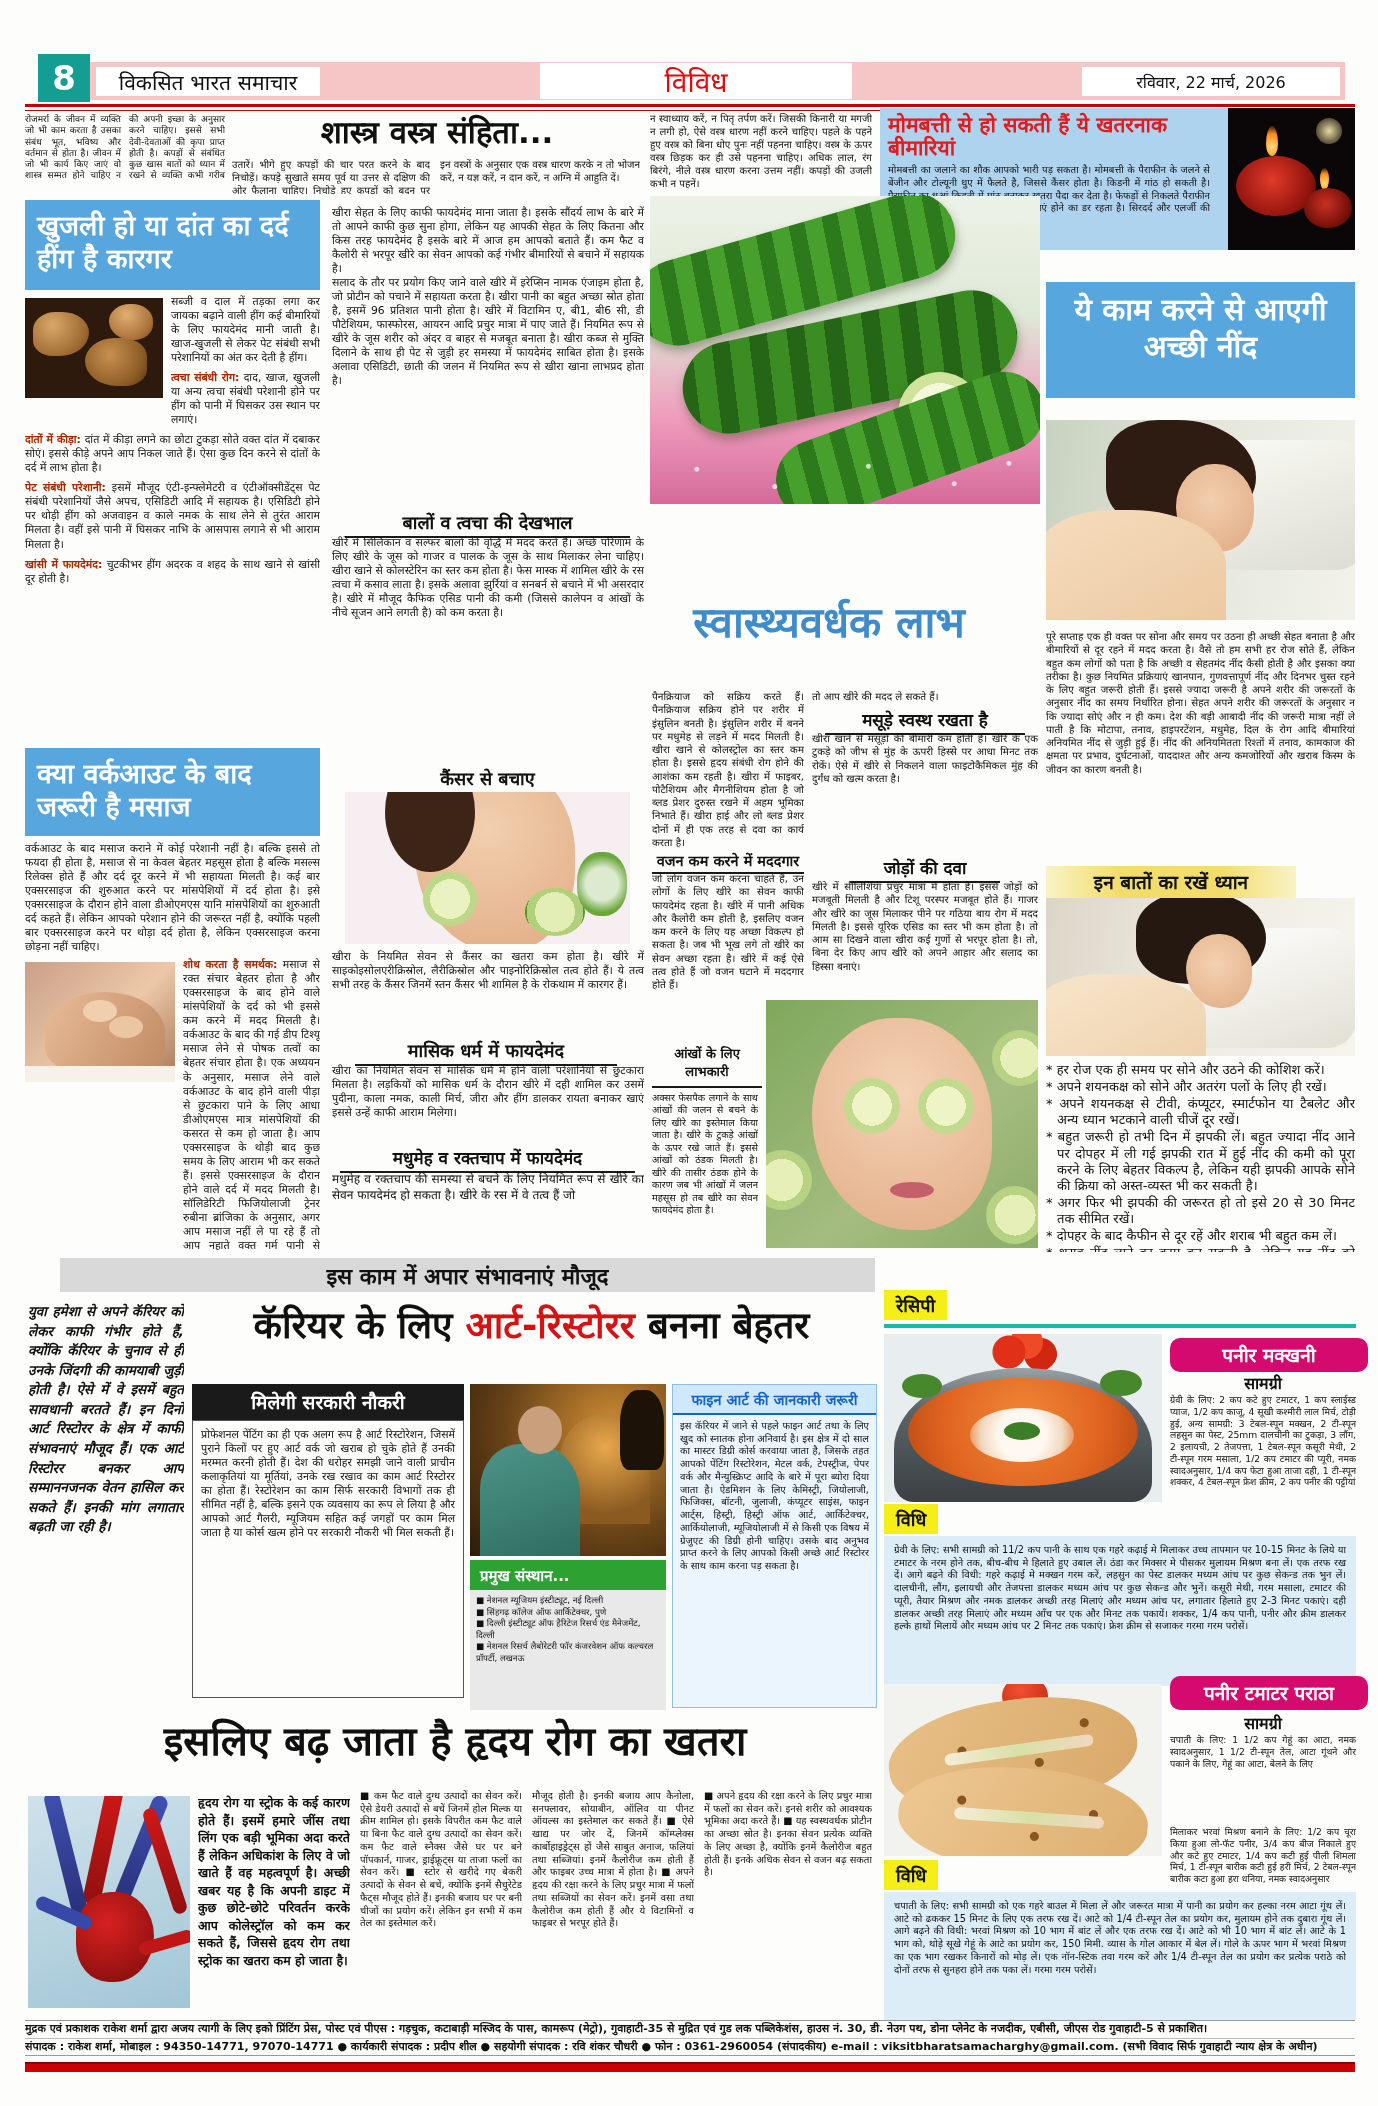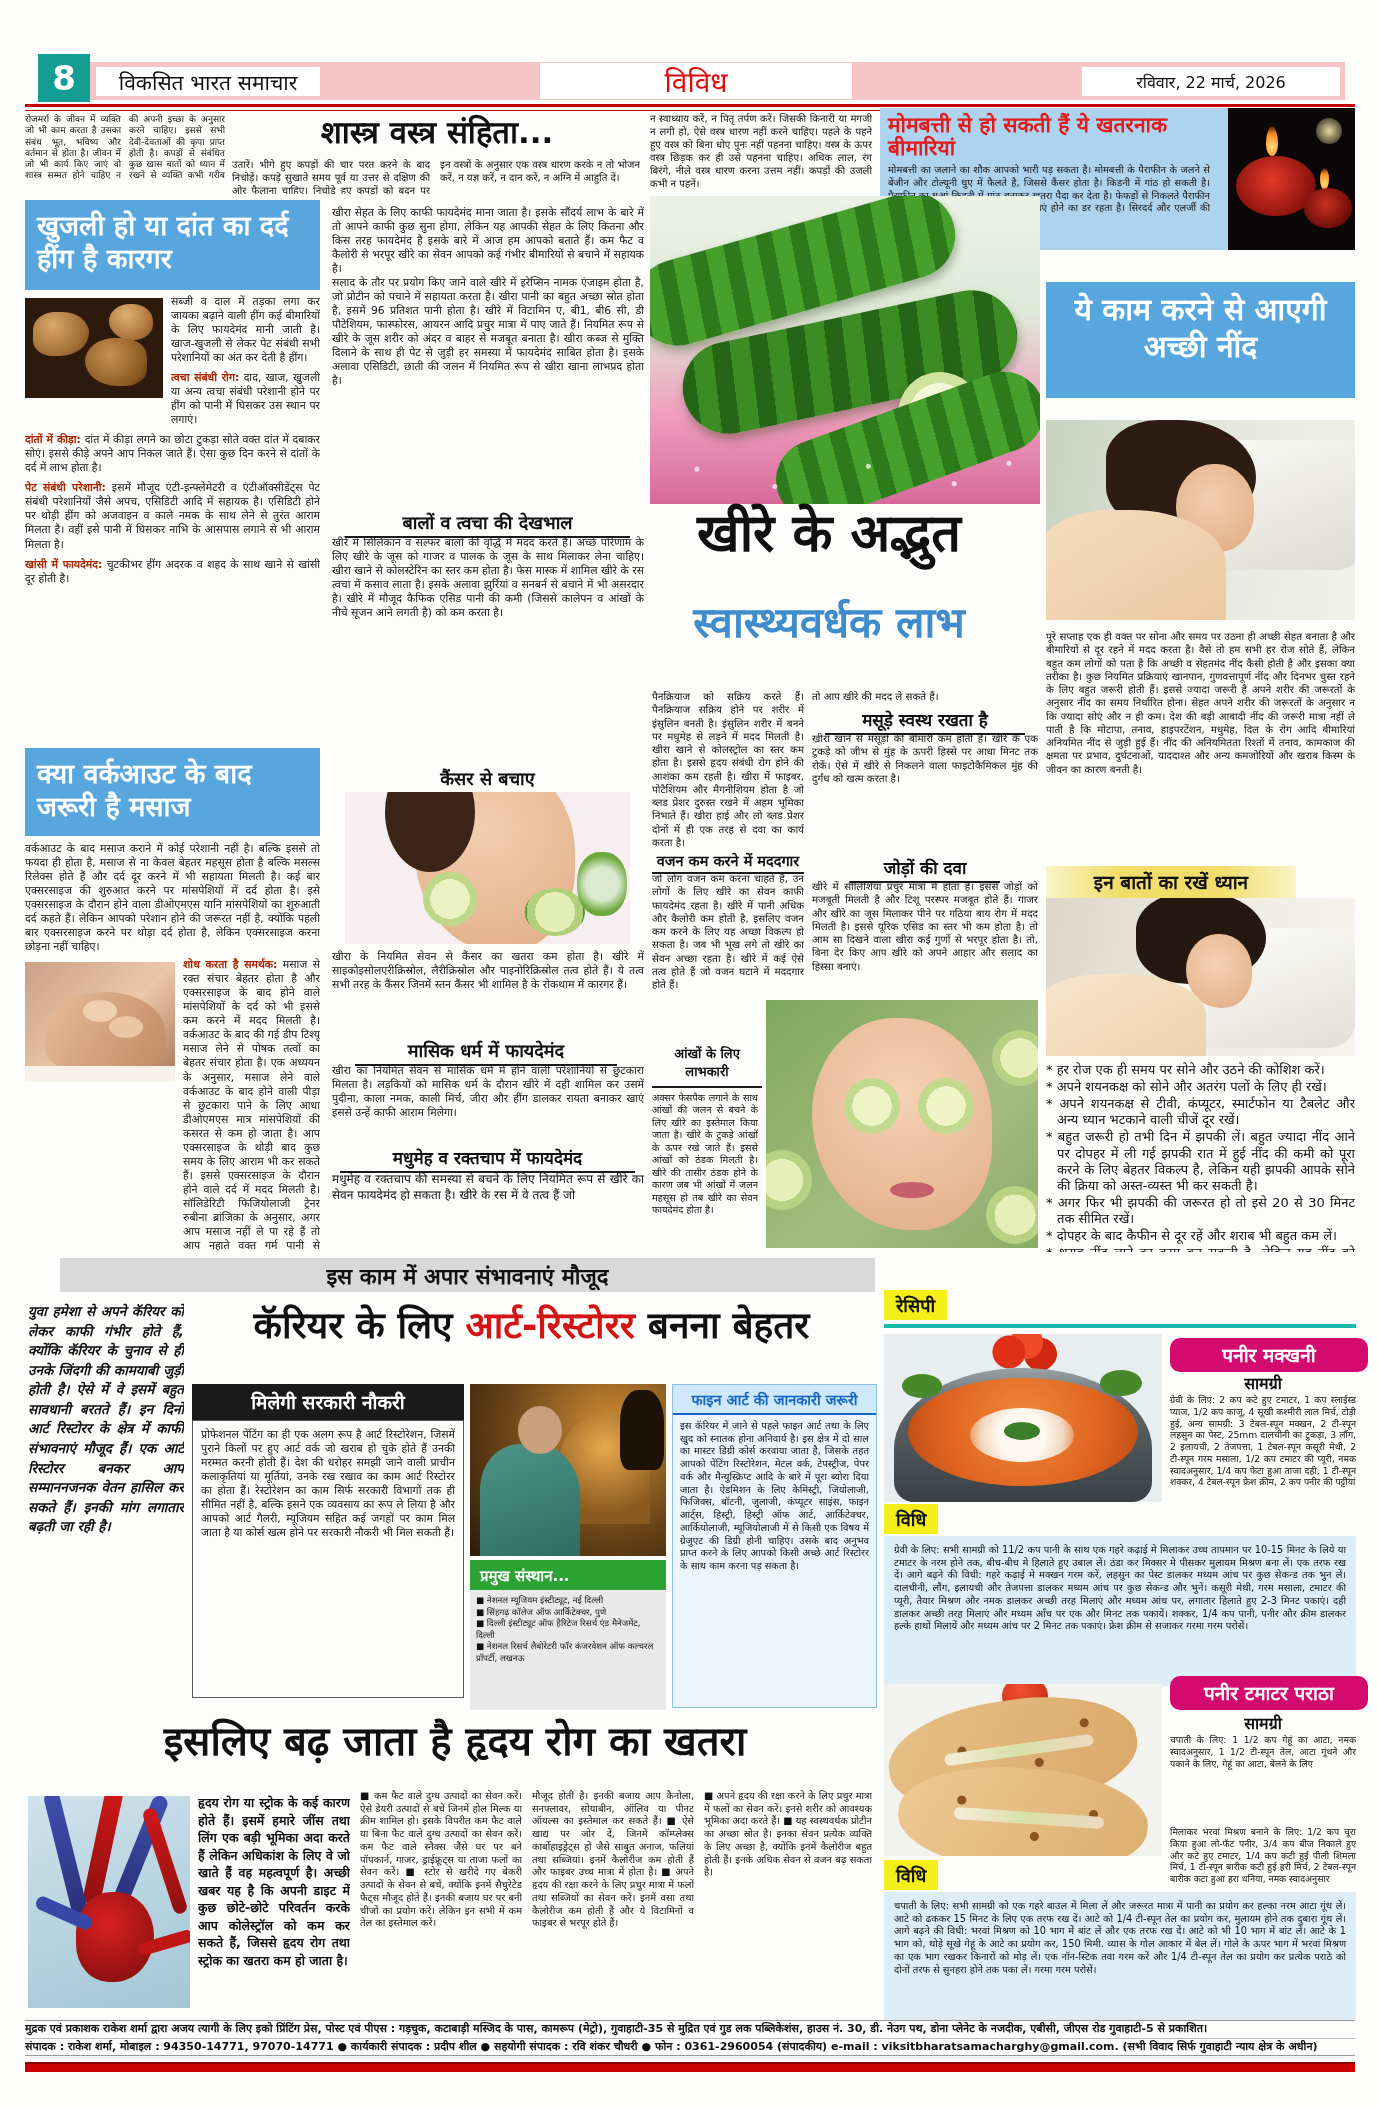--- a/index.html
+++ b/index.html
@@ -104,21 +104,20 @@
   </div>
 
   <div class="ph" style="left:650px;top:196px;width:390px;height:308px;background:linear-gradient(180deg,#edf2e6 0%,#dfe9d8 38%,#ef9cbc 72%,#d56a9a 100%);">
     <div style="left:-20px;top:30px;width:330px;height:86px;border-radius:45px;transform:rotate(-16deg);background:repeating-linear-gradient(95deg,#2c7a1c 0 16px,#47a02c 16px 34px);box-shadow:0 6px 10px rgba(40,60,20,.35);"></div>
     <div style="left:30px;top:120px;width:340px;height:92px;border-radius:46px;transform:rotate(-12deg);background:repeating-linear-gradient(95deg,#246616 0 18px,#3c8c24 18px 38px);box-shadow:0 6px 10px rgba(40,60,20,.35);"></div>
     <div style="left:248px;top:176px;width:84px;height:84px;border-radius:50%;background:radial-gradient(circle,#f3f8da 0 52%,#cfe39c 52% 74%,#3c8c24 74%);transform:rotate(10deg);box-shadow:0 4px 8px rgba(60,30,50,.3);"></div>
     <div style="left:120px;top:210px;width:280px;height:80px;border-radius:40px;transform:rotate(-20deg);background:repeating-linear-gradient(95deg,#2c7a1c 0 16px,#47a02c 16px 34px);"></div>
     <div style="left:0;top:250px;width:390px;height:58px;background:radial-gradient(circle at 12% 40%,rgba(255,255,255,.7) 2px,transparent 3px),radial-gradient(circle at 32% 70%,rgba(255,255,255,.7) 2px,transparent 3px),radial-gradient(circle at 56% 35%,rgba(255,255,255,.7) 2px,transparent 3px),radial-gradient(circle at 78% 65%,rgba(255,255,255,.7) 2px,transparent 3px),radial-gradient(circle at 92% 30%,rgba(255,255,255,.7) 2px,transparent 3px);"></div>
   </div>
 
-  <div class="abs headline-black" style="left:618px;top:506px;width:422px;font-size:52px;line-height:1.05;">खीरे के अद्भुत</div>
   <div class="abs headline-black" style="left:618px;top:592px;width:422px;font-size:42px;color:#3f8ccc;">स्वास्थ्यवर्धक लाभ</div>
 
   <div class="abs txt" style="left:332px;top:206px;width:312px;height:298px;font-size:10.8px;"><span>खीरा सेहत के लिए काफी फायदेमंद माना जाता है। इसके सौंदर्य लाभ के बारे में तो आपने काफी कुछ सुना होगा, लेकिन यह आपकी सेहत के लिए कितना और किस तरह फायदेमंद है इसके बारे में आज हम आपको बताते हैं। कम फैट व कैलोरी से भरपूर खीरे का सेवन आपको कई गंभीर बीमारियों से बचाने में सहायक है।</span><br><span>सलाद के तौर पर प्रयोग किए जाने वाले खीरे में इरेप्सिन नामक एंजाइम होता है, जो प्रोटीन को पचाने में सहायता करता है। खीरा पानी का बहुत अच्छा स्रोत होता है, इसमें 96 प्रतिशत पानी होता है। खीरे में विटामिन ए, बी1, बी6 सी, डी पौटेशियम, फास्फोरस, आयरन आदि प्रचुर मात्रा में पाए जाते हैं। नियमित रूप से खीरे के जूस शरीर को अंदर व बाहर से मजबूत बनाता है। खीरा कब्ज से मुक्ति दिलाने के साथ ही पेट से जुड़ी हर समस्या में फायदेमंद साबित होता है। इसके अलावा एसिडिटी, छाती की जलन में नियमित रूप से खीरा खाना लाभप्रद होता है।</span></div>
   <div class="abs subhead" style="left:345px;top:510px;width:285px;font-size:18px;">बालों व त्वचा की देखभाल</div>
   <div class="abs txt" style="left:332px;top:536px;width:312px;height:226px;font-size:10.8px;">खीरे में सिलिकान व सल्फर बालों की वृद्धि में मदद करते हैं। अच्छे परिणाम के लिए खीरे के जूस को गाजर व पालक के जूस के साथ मिलाकर लेना चाहिए। खीरा खाने से कोलस्टेरिन का स्तर कम होता है। फेस मास्क में शामिल खीरे के रस त्वचा में कसाव लाता है। इसके अलावा झुर्रियां व सनबर्न से बचाने में भी असरदार है। खीरे में मौजूद कैफिक एसिड पानी की कमी (जिससे कालेपन व आंखों के नीचे सूजन आने लगती है) को कम करता है।</div>
   <div class="abs subhead" style="left:375px;top:766px;width:225px;font-size:18px;">कैंसर से बचाए</div>
   <div class="ph" style="left:345px;top:792px;width:285px;height:152px;background:#f6eef1;">
     <div style="left:70px;top:-30px;width:160px;height:190px;border-radius:50% 50% 45% 55%;background:radial-gradient(circle at 45% 35%,#f2cfae,#e0ab84);"></div>
     <div style="left:40px;top:-40px;width:90px;height:120px;border-radius:50%;background:#3c2416;"></div>
     <div style="left:78px;top:80px;width:54px;height:54px;border-radius:50%;background:radial-gradient(circle,#eaf2c2 0 52%,#bcd888 52% 74%,#5ba032 74%);"></div>

